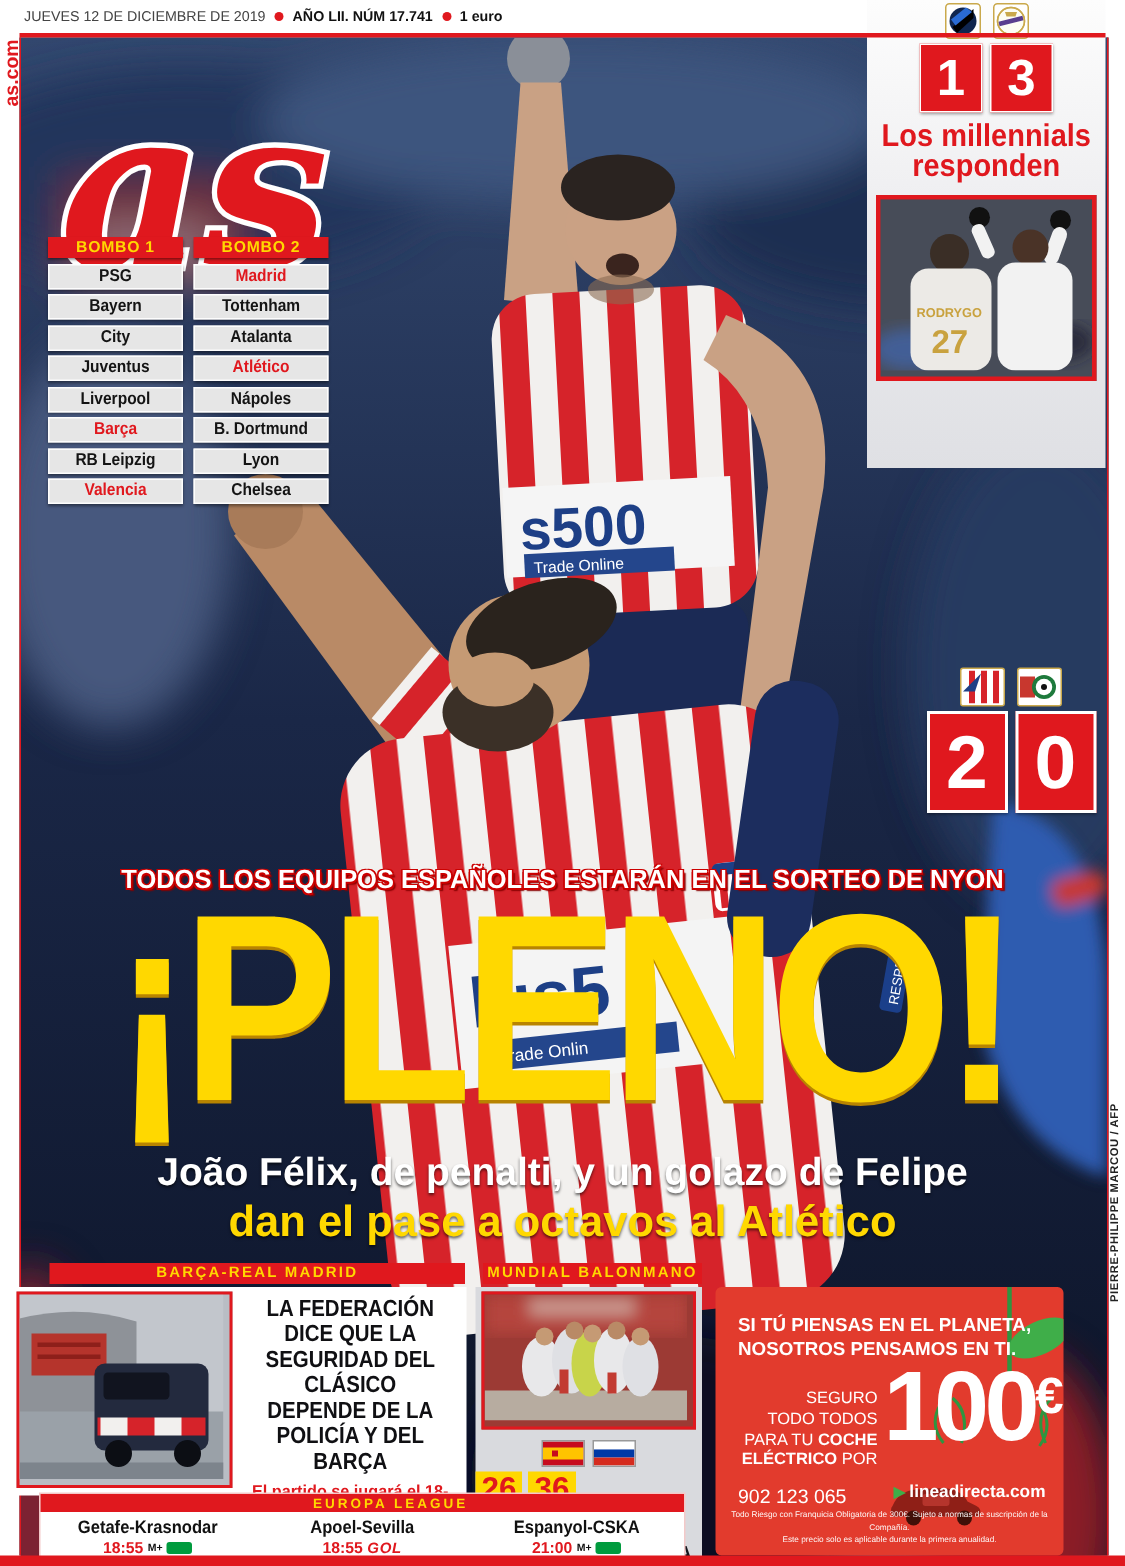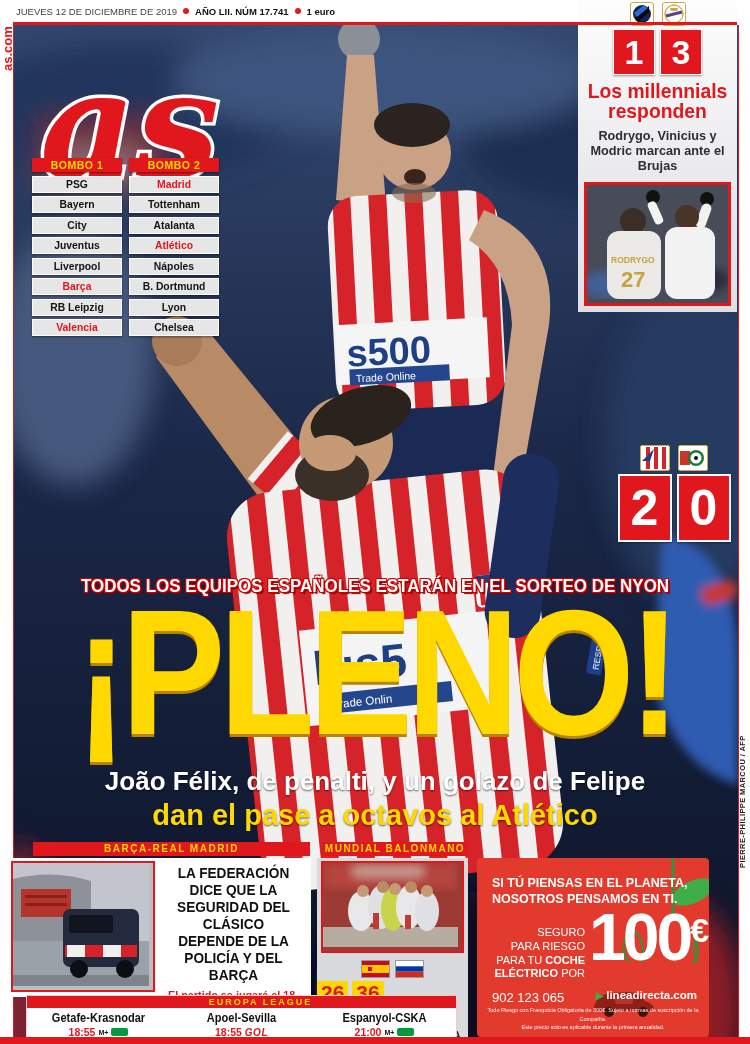--- a/index.html
+++ b/index.html
@@ -312,23 +312,20 @@
           </svg>
       </span>
     </div>
     <div class="scorerow">
       <div class="scorebox">1</div>
       <div class="scorebox">3</div>
     </div>
     <div class="ucl-h">
         <span>Los millennials responden</span>
       </div>
-    <div class="ucl-s">
-        <span>Rodrygo, Vinicius y Modric marcan ante el Brujas</span>
-      </div>
     <div class="ucl-photo">
       <svg width="141" height="114" viewBox="0 0 141 114">
         <rect width="141" height="114" fill="#474c58"></rect>
         <g filter="url(#b1)">
             <ellipse cx="20" cy="100" rx="26" ry="14" fill="#3b6fd4" opacity=".5"></ellipse>
           <ellipse cx="120" cy="95" rx="22" ry="12" fill="#223" opacity=".8"></ellipse>
           </g>
         <circle cx="120" cy="14" r="7" fill="#111"></circle>
           <circle cx="66" cy="12" r="7" fill="#111"></circle>
         <rect x="112" y="18" width="10" height="26" rx="5" fill="#f2f2f2" transform="rotate(20 117 30)"></rect>
@@ -472,21 +469,21 @@
           <circle cx="166" cy="154" r="5" fill="#401008"></circle>
         <rect x="138" y="138" width="18" height="8" rx="2" fill="#b5342c"></rect>
       </g>
     </svg>
     <div class="h">
       <div>SI TÚ PIENSAS EN EL PLANETA,</div>
       <div>NOSOTROS PENSAMOS EN TI.</div>
     </div>
     <div class="offer">
       <div>SEGURO</div>
-      <div>PARA RIESGO</div>
+      <div>TODO TODOS</div>
       <div><span>PARA TU </span><b>COCHE</b></div>
       <div><b>ELÉCTRICO</b><span> POR</span></div>
     </div>
     <div class="price"><span>100</span><span class="eur">€</span></div>
     <div class="phone">902 123 065</div>
     <div class="site"><span class="arrow">▶ </span><span>lineadirecta.com</span></div>
     <div class="fine">
       <div>Todo Riesgo con Franquicia Obligatoria de 300€. Sujeto a normas de suscripción de la Compañía.</div>
       <div>Este precio solo es aplicable durante la primera anualidad.</div>
     </div>

